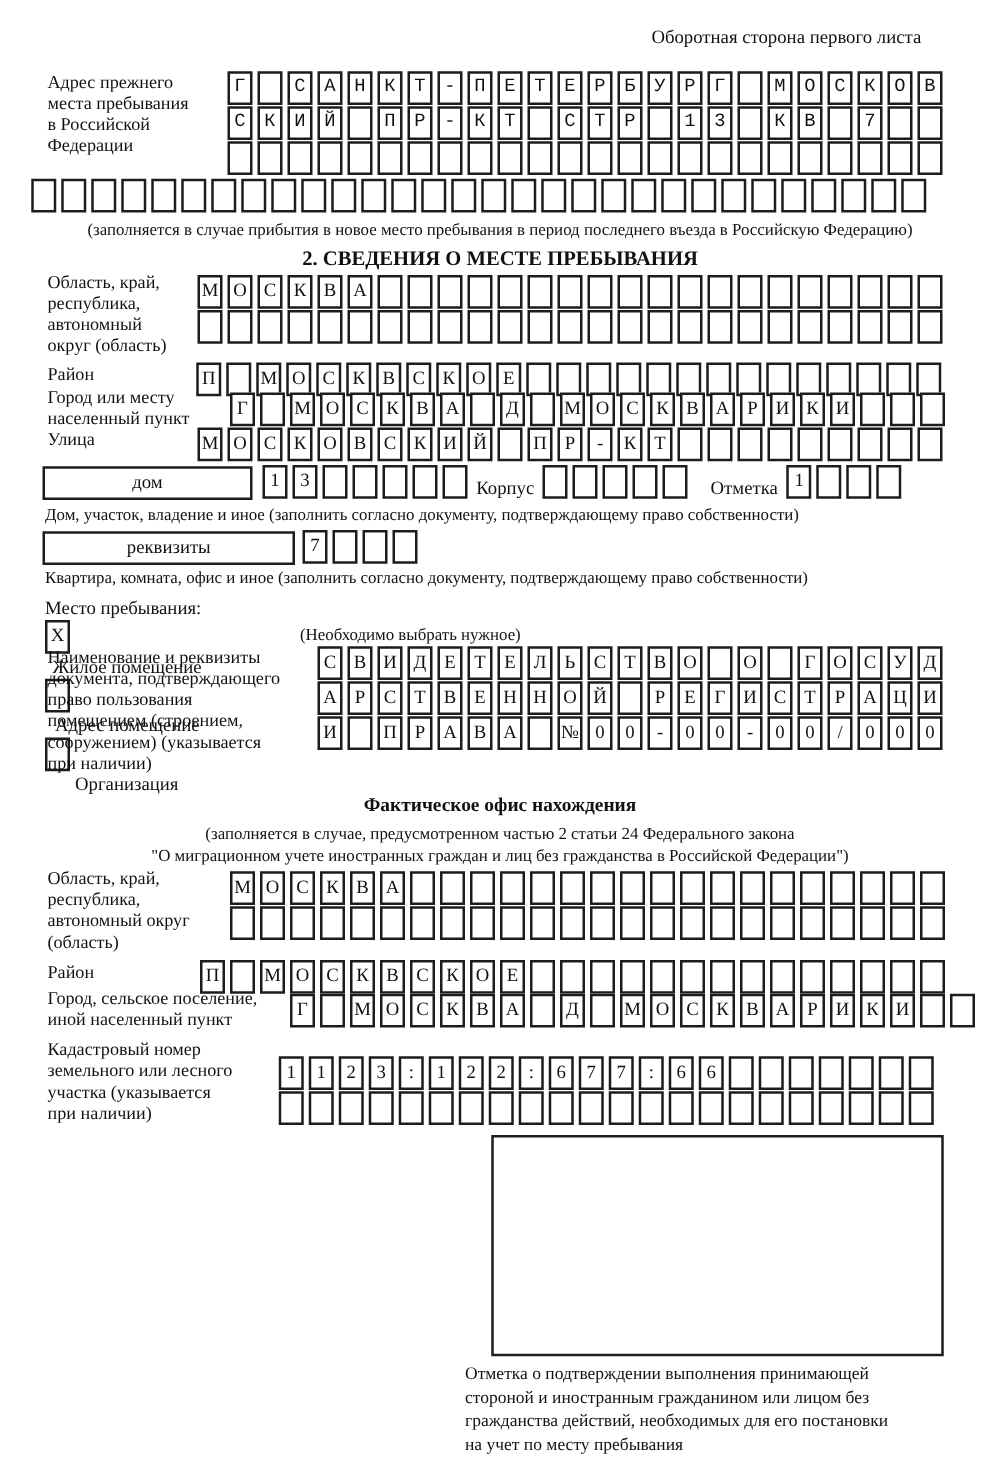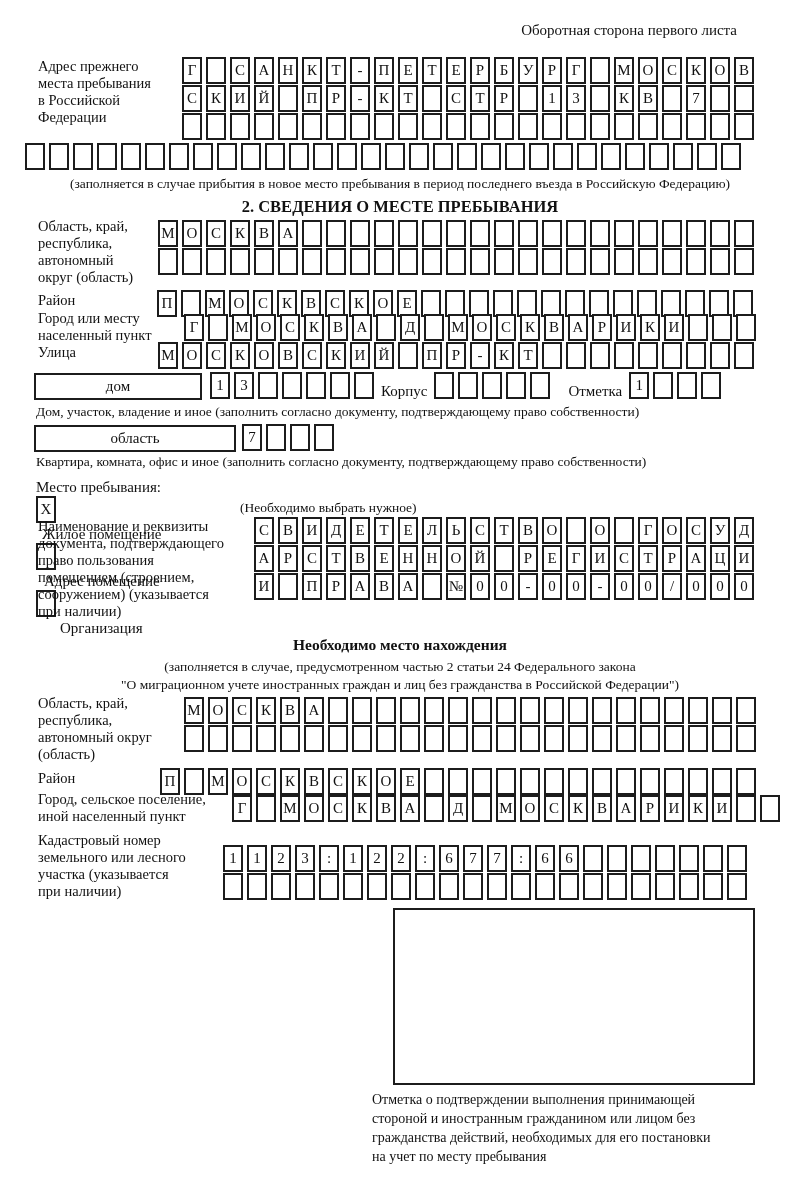--- a/index.html
+++ b/index.html
@@ -39,21 +39,21 @@
 <body>
 
 <div class="page">
 
   <div class="abs topnote" style="left:0;top:22px;width:737px;">Оборотная сторона первого листа</div>
 
   <div class="abs lbl" style="left:38px;top:58px;">Адрес прежнего
 места пребывания
 в Российской
 Федерации</div>
-  <div class="abs" style="left:182px;top:57px;">
+  <div class="abs" style="left:182px;top:57px;font-family:Liberation Mono, monospace;">
     <div class="boxrow"><span class="cbox">Г</span><span class="cbox"></span><span class="cbox">С</span><span class="cbox">А</span><span class="cbox">Н</span><span class="cbox">К</span><span class="cbox">Т</span><span class="cbox">-</span><span class="cbox">П</span><span class="cbox">Е</span><span class="cbox">Т</span><span class="cbox">Е</span><span class="cbox">Р</span><span class="cbox">Б</span><span class="cbox">У</span><span class="cbox">Р</span><span class="cbox">Г</span><span class="cbox"></span><span class="cbox">М</span><span class="cbox">О</span><span class="cbox">С</span><span class="cbox">К</span><span class="cbox">О</span><span class="cbox">В</span></div>
     <div class="boxrow"><span class="cbox">С</span><span class="cbox">К</span><span class="cbox">И</span><span class="cbox">Й</span><span class="cbox"></span><span class="cbox">П</span><span class="cbox">Р</span><span class="cbox">-</span><span class="cbox">К</span><span class="cbox">Т</span><span class="cbox"></span><span class="cbox">С</span><span class="cbox">Т</span><span class="cbox">Р</span><span class="cbox"></span><span class="cbox">1</span><span class="cbox">3</span><span class="cbox"></span><span class="cbox">К</span><span class="cbox">В</span><span class="cbox"></span><span class="cbox">7</span><span class="cbox"></span><span class="cbox"></span></div>
     <div class="boxrow"><span class="cbox"></span><span class="cbox"></span><span class="cbox"></span><span class="cbox"></span><span class="cbox"></span><span class="cbox"></span><span class="cbox"></span><span class="cbox"></span><span class="cbox"></span><span class="cbox"></span><span class="cbox"></span><span class="cbox"></span><span class="cbox"></span><span class="cbox"></span><span class="cbox"></span><span class="cbox"></span><span class="cbox"></span><span class="cbox"></span><span class="cbox"></span><span class="cbox"></span><span class="cbox"></span><span class="cbox"></span><span class="cbox"></span><span class="cbox"></span></div>
   </div>
   <div class="abs boxrow" style="left:25px;top:143px;"><span class="cbox"></span><span class="cbox"></span><span class="cbox"></span><span class="cbox"></span><span class="cbox"></span><span class="cbox"></span><span class="cbox"></span><span class="cbox"></span><span class="cbox"></span><span class="cbox"></span><span class="cbox"></span><span class="cbox"></span><span class="cbox"></span><span class="cbox"></span><span class="cbox"></span><span class="cbox"></span><span class="cbox"></span><span class="cbox"></span><span class="cbox"></span><span class="cbox"></span><span class="cbox"></span><span class="cbox"></span><span class="cbox"></span><span class="cbox"></span><span class="cbox"></span><span class="cbox"></span><span class="cbox"></span><span class="cbox"></span><span class="cbox"></span><span class="cbox"></span></div>
   <div class="abs fn" style="left:0;top:176px;width:800px;text-align:center;">(заполняется в случае прибытия в новое место пребывания в период последнего въезда в Российскую Федерацию)</div>
 
   <div class="abs h-sec" style="top:197px;">2. СВЕДЕНИЯ О МЕСТЕ ПРЕБЫВАНИЯ</div>
 
   <div class="abs lbl" style="left:38px;top:218px;">Область, край,
@@ -79,21 +79,21 @@
     <span class="wbox" style="width:168px;">дом</span>
     <span class="boxrow" style="display:inline-block;margin-left:8px;"><span class="cbox">1</span><span class="cbox">3</span><span class="cbox"></span><span class="cbox"></span><span class="cbox"></span><span class="cbox"></span><span class="cbox"></span></span>
     <span class="inl-lbl">Корпус</span>
     <span class="boxrow" style="display:inline-block;"><span class="cbox"></span><span class="cbox"></span><span class="cbox"></span><span class="cbox"></span><span class="cbox"></span></span>
     <span class="inl-lbl" style="margin-left:14px;">Отметка</span>
     <span class="boxrow" style="display:inline-block;"><span class="cbox">1</span><span class="cbox"></span><span class="cbox"></span><span class="cbox"></span></span>
   </div>
   <div class="abs fn" style="left:36px;top:404px;">Дом, участок, владение и иное (заполнить согласно документу, подтверждающему право собственности)</div>
 
   <div class="abs domrow" style="left:34px;top:424px;">
-    <span class="wbox" style="width:202px;">область</span>
+    <span class="wbox" style="width:202px;">реквизиты</span>
     <span class="boxrow" style="display:inline-block;margin-left:6px;"><span class="cbox">7</span><span class="cbox"></span><span class="cbox"></span><span class="cbox"></span></span>
   </div>
   <div class="abs fn" style="left:36px;top:454px;">Квартира, комната, офис и иное (заполнить согласно документу, подтверждающему право собственности)</div>
 
   <div class="abs mestorow" style="left:36px;top:476px;">
     <span class="mlabel">Место пребывания:</span>
     <span class="cbox">X</span>
     <span class="mopt" style="margin-right:16px;margin-left:6px;">Жилое помещение</span>
     <span class="cbox"></span>
     <span class="mopt" style="margin-right:28px;margin-left:8px;">Адрес помещение</span>
@@ -107,21 +107,21 @@
 право пользования
 помещением (строением,
 сооружением) (указывается
 при наличии)</div>
   <div class="abs" style="left:254px;top:517px;">
     <div class="boxrow"><span class="cbox">С</span><span class="cbox">В</span><span class="cbox">И</span><span class="cbox">Д</span><span class="cbox">Е</span><span class="cbox">Т</span><span class="cbox">Е</span><span class="cbox">Л</span><span class="cbox">Ь</span><span class="cbox">С</span><span class="cbox">Т</span><span class="cbox">В</span><span class="cbox">О</span><span class="cbox"></span><span class="cbox">О</span><span class="cbox"></span><span class="cbox">Г</span><span class="cbox">О</span><span class="cbox">С</span><span class="cbox">У</span><span class="cbox">Д</span></div>
     <div class="boxrow"><span class="cbox">А</span><span class="cbox">Р</span><span class="cbox">С</span><span class="cbox">Т</span><span class="cbox">В</span><span class="cbox">Е</span><span class="cbox">Н</span><span class="cbox">Н</span><span class="cbox">О</span><span class="cbox">Й</span><span class="cbox"></span><span class="cbox">Р</span><span class="cbox">Е</span><span class="cbox">Г</span><span class="cbox">И</span><span class="cbox">С</span><span class="cbox">Т</span><span class="cbox">Р</span><span class="cbox">А</span><span class="cbox">Ц</span><span class="cbox">И</span></div>
     <div class="boxrow"><span class="cbox">И</span><span class="cbox"></span><span class="cbox">П</span><span class="cbox">Р</span><span class="cbox">А</span><span class="cbox">В</span><span class="cbox">А</span><span class="cbox"></span><span class="cbox">№</span><span class="cbox">0</span><span class="cbox">0</span><span class="cbox">-</span><span class="cbox">0</span><span class="cbox">0</span><span class="cbox">-</span><span class="cbox">0</span><span class="cbox">0</span><span class="cbox">/</span><span class="cbox">0</span><span class="cbox">0</span><span class="cbox">0</span></div>
   </div>
 
-  <div class="abs h-fact" style="top:636px;">Необходимо место нахождения</div>
+  <div class="abs h-fact" style="top:636px;">Фактическое офис нахождения</div>
   <div class="abs center-fn" style="top:658px;">(заполняется в случае, предусмотренном частью 2 статьи 24 Федерального закона
 "О миграционном учете иностранных граждан и лиц без гражданства в Российской Федерации")</div>
 
   <div class="abs lbl" style="left:38px;top:695px;">Область, край,
 республика,
 автономный округ
 (область)</div>
   <div class="abs" style="left:184px;top:697px;">
     <div class="boxrow"><span class="cbox">М</span><span class="cbox">О</span><span class="cbox">С</span><span class="cbox">К</span><span class="cbox">В</span><span class="cbox">А</span><span class="cbox"></span><span class="cbox"></span><span class="cbox"></span><span class="cbox"></span><span class="cbox"></span><span class="cbox"></span><span class="cbox"></span><span class="cbox"></span><span class="cbox"></span><span class="cbox"></span><span class="cbox"></span><span class="cbox"></span><span class="cbox"></span><span class="cbox"></span><span class="cbox"></span><span class="cbox"></span><span class="cbox"></span><span class="cbox"></span></div>
     <div class="boxrow"><span class="cbox"></span><span class="cbox"></span><span class="cbox"></span><span class="cbox"></span><span class="cbox"></span><span class="cbox"></span><span class="cbox"></span><span class="cbox"></span><span class="cbox"></span><span class="cbox"></span><span class="cbox"></span><span class="cbox"></span><span class="cbox"></span><span class="cbox"></span><span class="cbox"></span><span class="cbox"></span><span class="cbox"></span><span class="cbox"></span><span class="cbox"></span><span class="cbox"></span><span class="cbox"></span><span class="cbox"></span><span class="cbox"></span><span class="cbox"></span></div>

